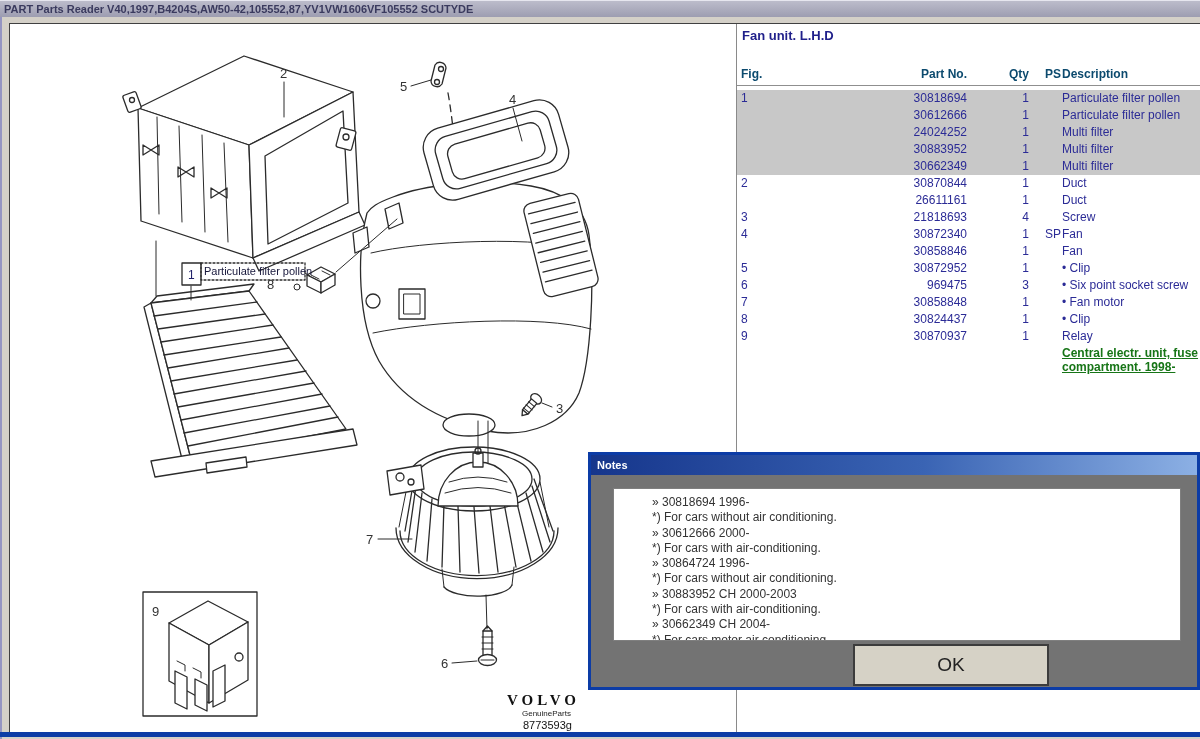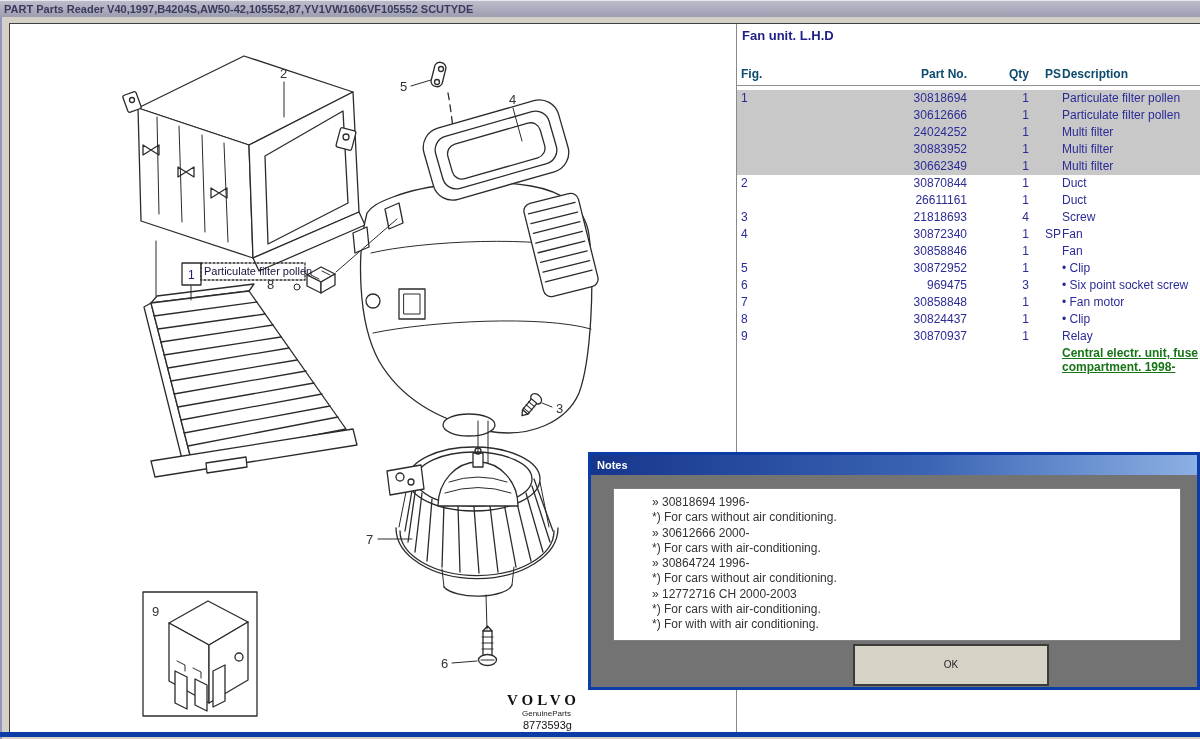--- a/index.html
+++ b/index.html
@@ -47,21 +47,21 @@
 
   
   .notes-dialog { position:absolute; left:588px; top:424px; width:612px; height:238px;
     border:3px solid #0c3ca6; background:#737373; z-index:10;margin-top:28px; }
   .notes-titlebar { height:20px; background:linear-gradient(to right,#16368c,#3a64b4 55%,#8cb0e4);
     color:#fff; font-weight:bold; font-size:11px; line-height:20px; padding-left:6px; }
   .notes-text { position:absolute; left:22px; top:33px; right:16px; height:153px; background:#fff;
     border:1px solid #7f7f7f; overflow:hidden; padding:6px 0 0 38px; font-size:12px; color:#333; }
   .nline { line-height:15.3px; white-space:nowrap; }
   .ok-button { position:absolute; left:262px; top:189px; width:196px; height:42px;
-    background:#d6d2c6; border:2px solid #3c3c3c; font-size:10px; color:#222;
+    background:#d6d2c6; border:2px solid #3c3c3c; font-size:19px; color:#222;
     text-align:center; line-height:38px; font-family:"Liberation Sans",sans-serif; }
 </style>
 </head>
 <body>
 
 <div class="main-titlebar">PART Parts Reader V40,1997,B4204S,AW50-42,105552,87,YV1VW1606VF105552 SCUTYDE</div>
 <div class="left-strip"></div>
 
 <div class="content">
 
@@ -375,18 +375,19 @@
 
 <div class="notes-dialog">
   <div class="notes-titlebar">Notes</div>
   <div class="notes-text">
       <div class="nline">» 30818694 1996-</div>
       <div class="nline">*) For cars without air conditioning.</div>
       <div class="nline">» 30612666 2000-</div>
       <div class="nline">*) For cars with air-conditioning.</div>
       <div class="nline">» 30864724 1996-</div>
       <div class="nline">*) For cars without air conditioning.</div>
-      <div class="nline">» 12772716 CH 2000-2003</div>
+      <div class="nline">» 30883952 CH 2000-2003</div>
       <div class="nline">*) For cars with air-conditioning.</div>
-      <div class="nline">*) For with with air conditioning.</div>
+      <div class="nline">» 30662349 CH 2004-</div>
+      <div class="nline">*) For cars motor air conditioning.</div>
     </div>
   <button class="ok-button">OK</button>
 </div>
 
 </body></html>

